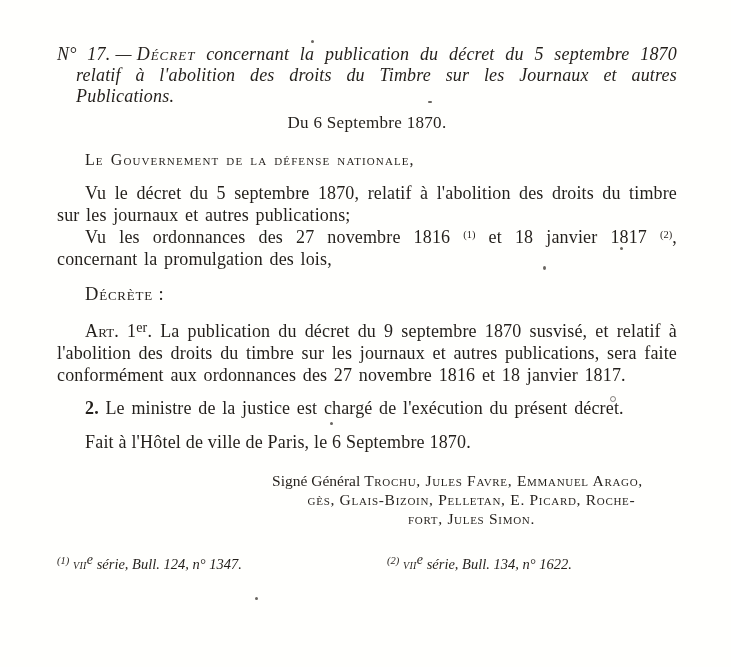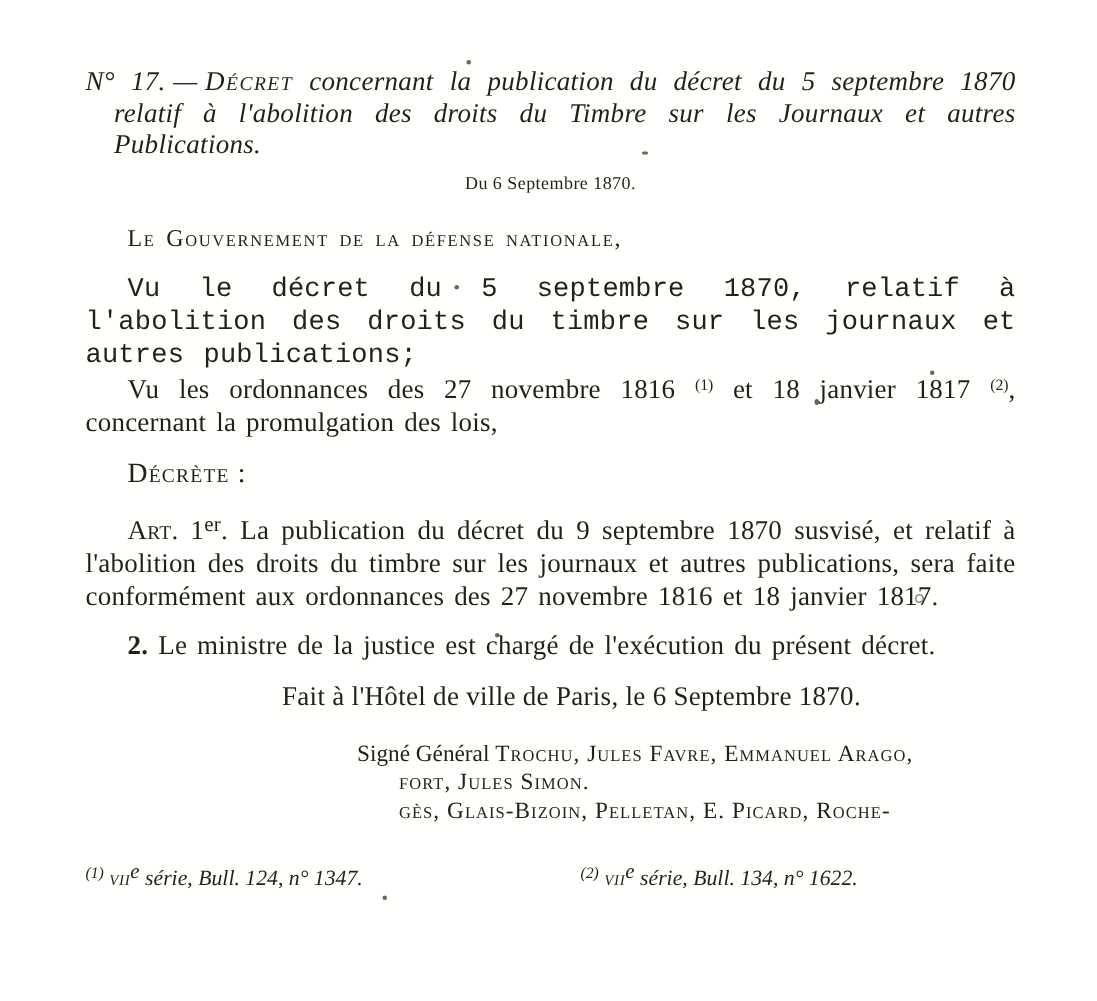--- a/index.html
+++ b/index.html
@@ -28,21 +28,21 @@
     padding-left: 19px;
     text-indent: -19px;
     word-spacing: 3px;
     letter-spacing: 0.2px;
   }
   .heading .dash { margin: 0 5px; }
   .heading .sc { letter-spacing: 1px; }
 
   .date-line {
     text-align: center;
-    font-size: 12px;
+    font-size: 17px;
     line-height: 21px;
     margin-top: 5px;
     letter-spacing: 0.3px;
   }
 
   .salutation {
     font-variant: small-caps;
     font-size: 16px;
     line-height: 22px;
     text-indent: 28px;
@@ -52,50 +52,49 @@
   }
 
   .body-par {
     font-size: 18px;
     line-height: 22px;
     text-align: justify;
     text-indent: 28px;
     word-spacing: 2px;
     letter-spacing: 0.15px;
   }
-  .recital-first { margin-top: 11px; font-family: Liberation Mono, monospace; }
+  .recital-first { margin-top: 11px; }
 
   .decree-word {
     font-variant: small-caps;
     font-size: 18.5px;
     line-height: 22px;
     text-indent: 28px;
     margin-top: 13px;
     letter-spacing: 0.8px;
   }
 
   .article-first { margin-top: 15px; }
   .article-second { margin-top: 11px; }
 
   .closing {
     font-size: 18px;
     line-height: 22px;
     text-indent: 28px;
     margin-top: 12px;
     letter-spacing: 0.2px;
-    text-align: center;
   }
 
   .signature {
     margin-top: 18px;
     margin-left: 181px;
     font-size: 15.5px;
     line-height: 19px;
   }
-  .sig-line { white-space: nowrap; }
+  .sig-line { white-space: nowrap; text-align: center; }
   .sig-caps { font-variant: small-caps; letter-spacing: 0.7px; }
   .sig-cont { padding-left: 28px; }
 
   .footnotes {
     display: flex;
     margin-top: 27px;
     font-size: 14.5px;
     line-height: 18px;
     font-style: italic;
   }
@@ -148,22 +147,22 @@
   <p class="decree-word">Décrète :</p>
 
   <p class="body-par article-first"><span class="sc">Art.</span><span> 1</span><sup class="ord">er</sup><span>. La publication du décret du 9 septembre 1870 susvisé, et relatif à l'abolition des droits du timbre sur les journaux et autres publications, sera faite conformément aux ordonnances des 27 novembre 1816 et 18 janvier 1817.</span></p>
 
   <p class="body-par article-second"><span class="bold">2.</span><span> Le ministre de la justice est chargé de l'exécution du présent décret.</span></p>
 
   <p class="closing">Fait à l'Hôtel de ville de Paris, le 6 Septembre 1870.</p>
 
   <div class="signature">
     <div class="sig-line"><span>Signé Général </span><span class="sig-caps">Trochu, Jules Favre, Emmanuel Arago,</span></div>
+    <div class="sig-line sig-cont"><span class="sig-caps">gès, Glais-Bizoin, Pelletan, E. Picard, Roche-</span></div>
     <div class="sig-line sig-cont"><span class="sig-caps">fort, Jules Simon.</span></div>
-    <div class="sig-line sig-cont"><span class="sig-caps">gès, Glais-Bizoin, Pelletan, E. Picard, Roche-</span></div>
   </div>
 
   <div class="footnotes">
     <div class="footnote footnote-left"><sup class="ref-sup">(1)</sup> <span class="sc">vii</span><sup class="ord">e</sup><span> série, Bull. 124, n° 1347.</span></div>
     <div class="footnote"><sup class="ref-sup">(2)</sup> <span class="sc">vii</span><sup class="ord">e</sup><span> série, Bull. 134, n° 1622.</span></div>
   </div>
 
   <span class="speck" style="left:311px; top:40px; width:3px; height:3px;"></span>
   <span class="speck" style="left:428px; top:101px; width:4px; height:2px; border-radius:2px;"></span>
   <span class="speck" style="left:303px; top:190px; width:3px; height:3px;"></span>

